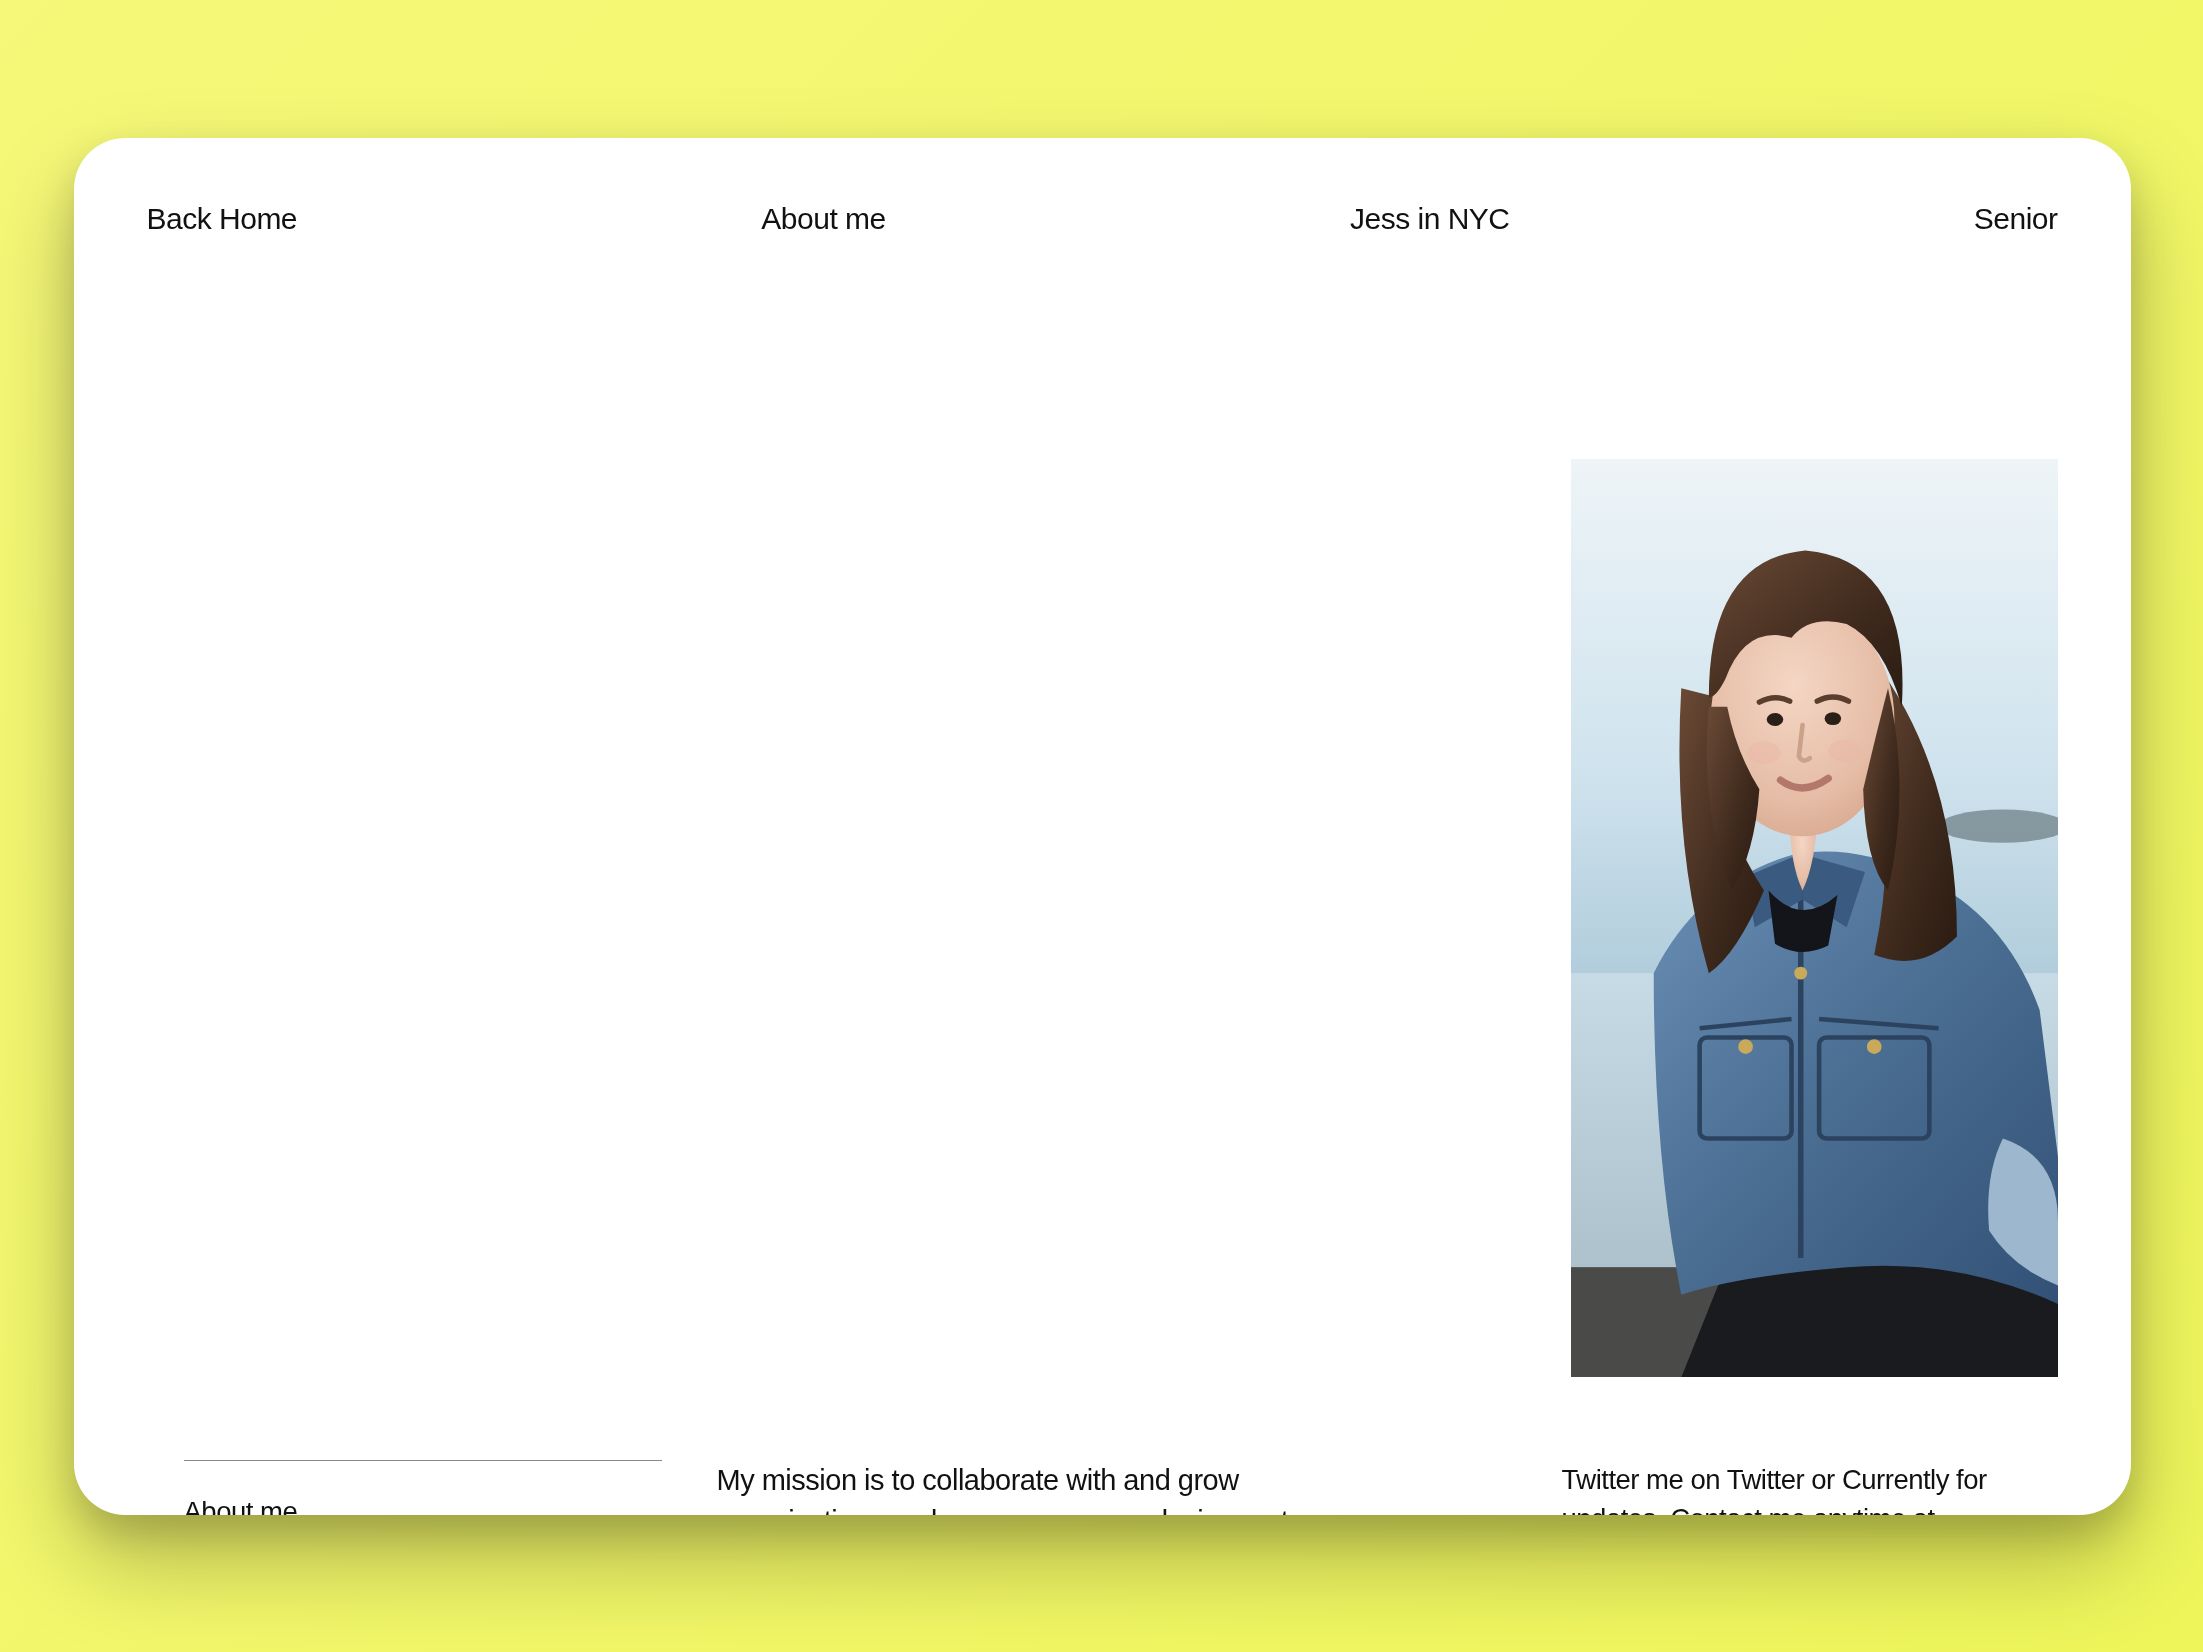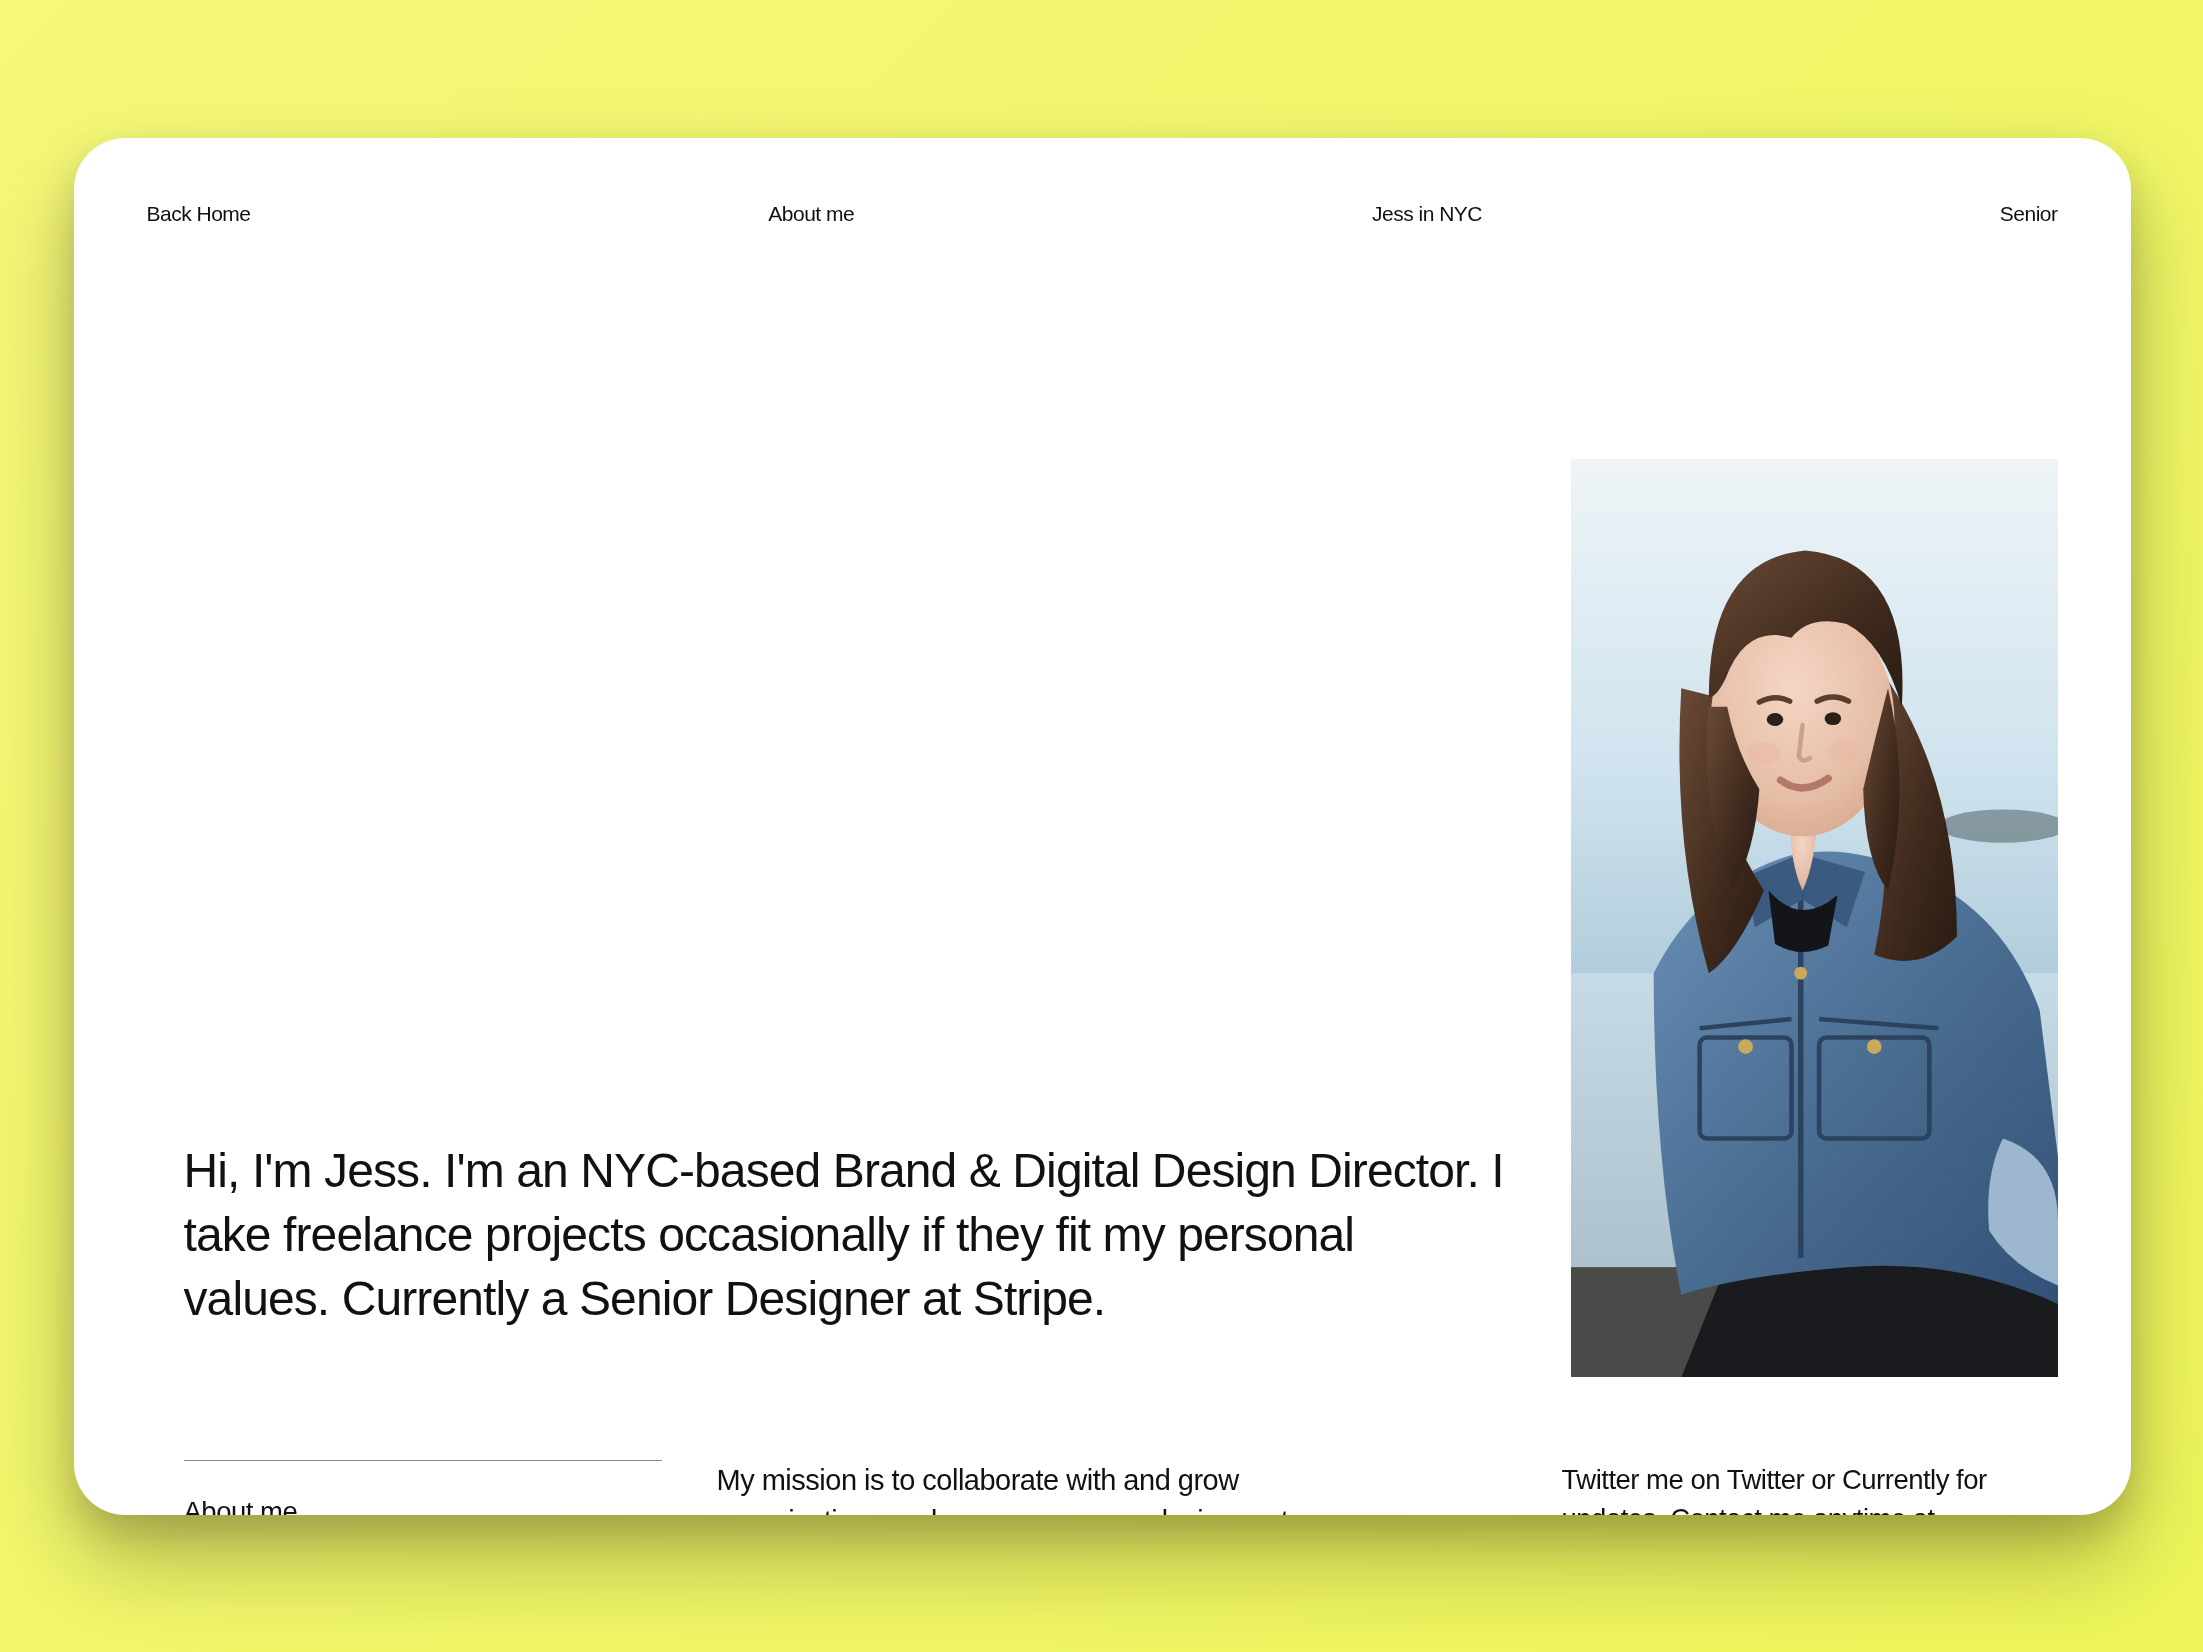--- a/index.html
+++ b/index.html
@@ -19,21 +19,21 @@
     background: #ffffff;
     border-radius: 51px;
     box-shadow: 0 46px 92px rgba(0,0,0,0.25), 0 18.4px 37px rgba(0,0,0,0.15);
     padding: 64px 73px 0 73px;
     position: relative;
     overflow: hidden;
   }
   .nav {
     display: flex;
     justify-content: space-between;
-    font-size: 21px;
+    font-size: 30px;
     color: #111;
     letter-spacing: -0.5px;
   }
   .nav-item { cursor: pointer; }
   .hero {
     position: absolute;
     top: 1001px;
     left: 110px;
     width: 1322px;
     font-size: 48px;
@@ -166,21 +166,20 @@
       <path d="M268 264 Q285 255 302 264" stroke="#5b3f2e" stroke-width="6" fill="none" stroke-linecap="round"></path>
       <ellipse cx="222" cy="284" rx="9" ry="7" fill="#2b2018"></ellipse>
       <ellipse cx="285" cy="283" rx="9" ry="7" fill="#2b2018"></ellipse>
       <path d="M252 290 L248 324 Q252 332 260 326" stroke="#caa189" stroke-width="5" fill="none" stroke-linecap="round"></path>
       <path d="M228 350 Q252 368 280 348" stroke="#b4786a" stroke-width="8" fill="none" stroke-linecap="round"></path>
       <ellipse cx="210" cy="320" rx="18" ry="12" fill="#e9b8a5" opacity="0.5"></ellipse>
       <ellipse cx="298" cy="318" rx="18" ry="12" fill="#e9b8a5" opacity="0.5"></ellipse>
     </svg>
   </div>
 
-  <div class="hero">Hi, I'm Jess. I'm an NYC-based Brand &amp; Digital Design Director. I take freelance projects occasionally if they fit my personal values. Currently a Senior Designer at Stripe.</div>
 
   <div class="footer-row">
     <div class="about-label-block">
       <hr class="rule">
       <div class="about-label">About me</div>
     </div>
     <div class="mission">My mission is to collaborate with and grow organizations and empower young designers to see</div>
     <div class="follow">
       <span>Twitter me on </span><span class="ul">Twitter</span><span> or </span><span class="ul">Currently</span><span> for updates. Contact me anytime at</span>
     </div>

